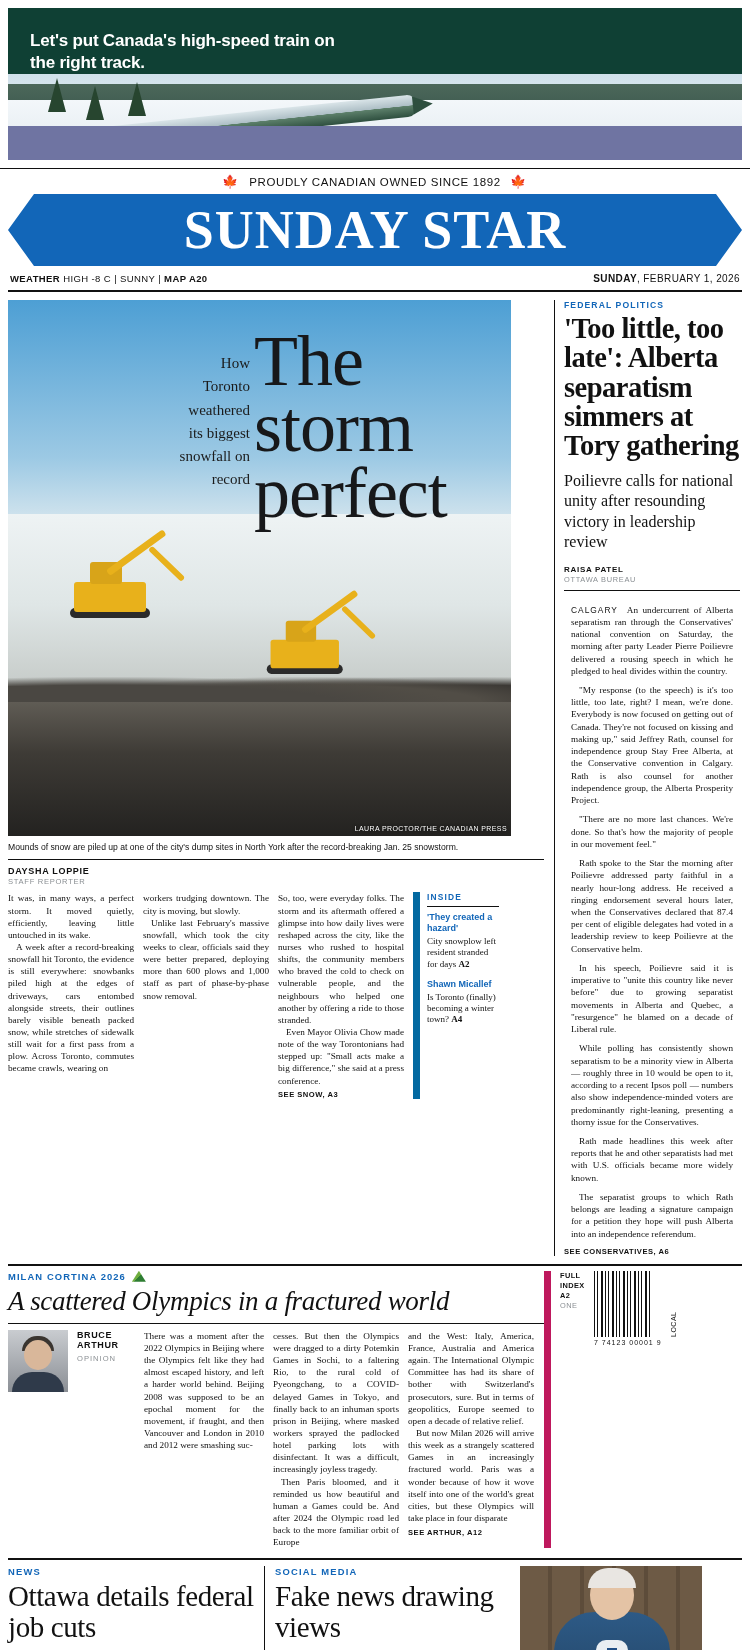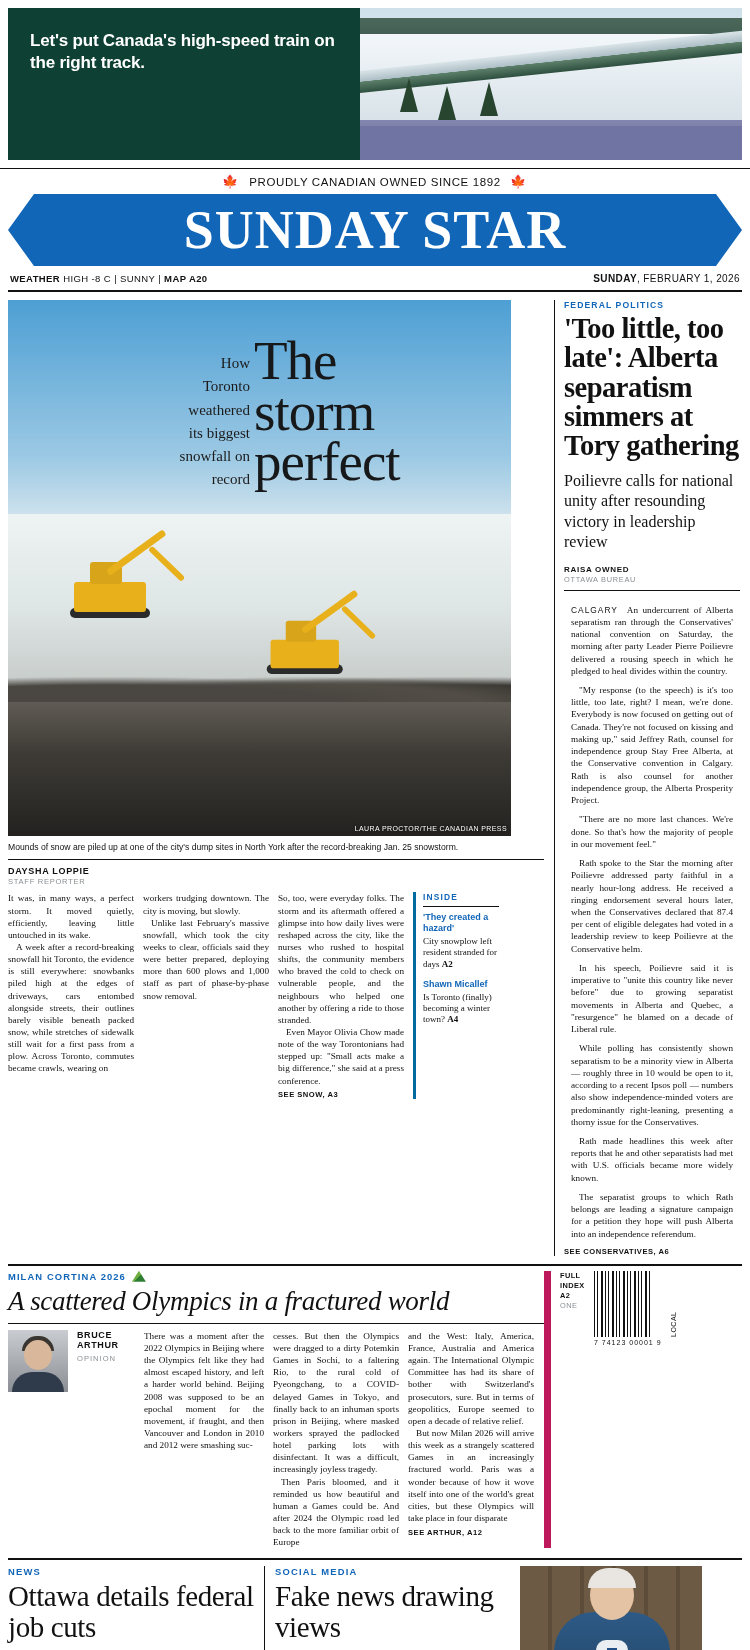--- a/index.html
+++ b/index.html
@@ -14,20 +14,21 @@
   .page { width:750px; height:1650px; position:relative; }
 
   
   .ad {
     position:relative;
     margin:8px 8px 0 8px;
     height:152px;
     background:#0f4034;
     display:flex;
     overflow:hidden;
+    flex-direction:column;
   }
   .ad-left {
     width:352px;
     padding:22px 18px 0 22px;
     color:#fff;
   }
   .ad-head {
     font-family:"Liberation Sans", sans-serif;
     font-size:17px;
     font-weight:700;
@@ -202,24 +203,24 @@
   .hero-kicker {
     position:absolute; left:168px; top:52px;
     width:74px;
     text-align:right;
     font-family:"Liberation Serif", serif;
     font-size:15px;
     line-height:1.55;
     color:#1b1b1b;
   }
   .hero-head {
-    position:absolute; left:246px; top:36px;
+    position:absolute; left:246px; top:28px;
     width:290px;
     font-family:"Liberation Serif", serif;
-    font-size:55px;
+    font-size:72px;
     line-height:.92;
     font-weight:400;
     color:#17181a;
     letter-spacing:-1px;
   }
   .hero-credit {
     position:absolute; right:4px; bottom:4px;
     font-family:"Liberation Sans", sans-serif;
     font-size:7px;
     letter-spacing:.4px;
@@ -250,21 +251,21 @@
   .scol { width:126px; }
   .scol p {
     margin:0;
     font-size:9.2px;
     line-height:1.32;
     text-align:justify;
     text-indent:8px;
     hyphens:auto;
   }
   .scol p.first { text-indent:0; }
-  .inside-col { width:86px; border-left:3px solid #0369a1; padding-left:7px; }
+  .inside-col { width:86px; border-left:7px solid #0369a1; padding-left:7px; }
   .inside-title {
     font-family:"Liberation Sans", sans-serif;
     font-size:8.4px; font-weight:700; letter-spacing:1.2px; color:#1266b8;
     padding-bottom:4px; border-bottom:1px solid #111; margin-bottom:5px;
   }
   .inside-item { margin-bottom:9px; }
   .inside-head {
     font-family:"Liberation Sans", sans-serif;
     font-size:9px; font-weight:700; line-height:1.2; color:#111;
   }
@@ -540,21 +541,21 @@
             <div class="inside-text"><span>Is Toronto (finally) becoming a winter town?</span> <b>A4</b></div>
           </div>
         </div>
       </div>
     </div>
 
     <div class="col-right">
       <div class="kicker-blue">FEDERAL POLITICS</div>
       <h1 class="right-head">'Too little, too late': Alberta separatism simmers at Tory gathering</h1>
       <div class="right-deck">Poilievre calls for national unity after resounding victory in leadership review</div>
-      <div class="right-byline-name">RAISA OWNED</div>
+      <div class="right-byline-name">RAISA PATEL</div>
       <div class="right-byline-org">OTTAWA BUREAU</div>
       <div class="right-body">
         <p class="first"><span class="dateline">CALGARY</span>&nbsp;&nbsp;<span>An undercurrent of Alberta separatism ran through the Conservatives' national convention on Saturday, the morning after party Leader Pierre Poilievre delivered a rousing speech in which he pledged to heal divides within the country.</span></p>
         <p>"My response (to the speech) is it's too little, too late, right? I mean, we're done. Everybody is now focused on getting out of Canada. They're not focused on kissing and making up," said Jeffrey Rath, counsel for independence group Stay Free Alberta, at the Conservative convention in Calgary. Rath is also counsel for another independence group, the Alberta Prosperity Project.</p>
         <p>"There are no more last chances. We're done. So that's how the majority of people in our movement feel."</p>
         <p>Rath spoke to the Star the morning after Poilievre addressed party faithful in a nearly hour-long address. He received a ringing endorsement several hours later, when the Conservatives declared that 87.4 per cent of eligible delegates had voted in a leadership review to keep Poilievre at the Conservative helm.</p>
         <p>In his speech, Poilievre said it is imperative to "unite this country like never before" due to growing separatist movements in Alberta and Quebec, a "resurgence" he blamed on a decade of Liberal rule.</p>
         <p>While polling has consistently shown separatism to be a minority view in Alberta — roughly three in 10 would be open to it, according to a recent Ipsos poll — numbers also show independence-minded voters are predominantly right-leaning, presenting a thorny issue for the Conservatives.</p>
         <p>Rath made headlines this week after reports that he and other separatists had met with U.S. officials became more widely known.</p>
         <p>The separatist groups to which Rath belongs are leading a signature campaign for a petition they hope will push Alberta into an independence referendum.</p>

